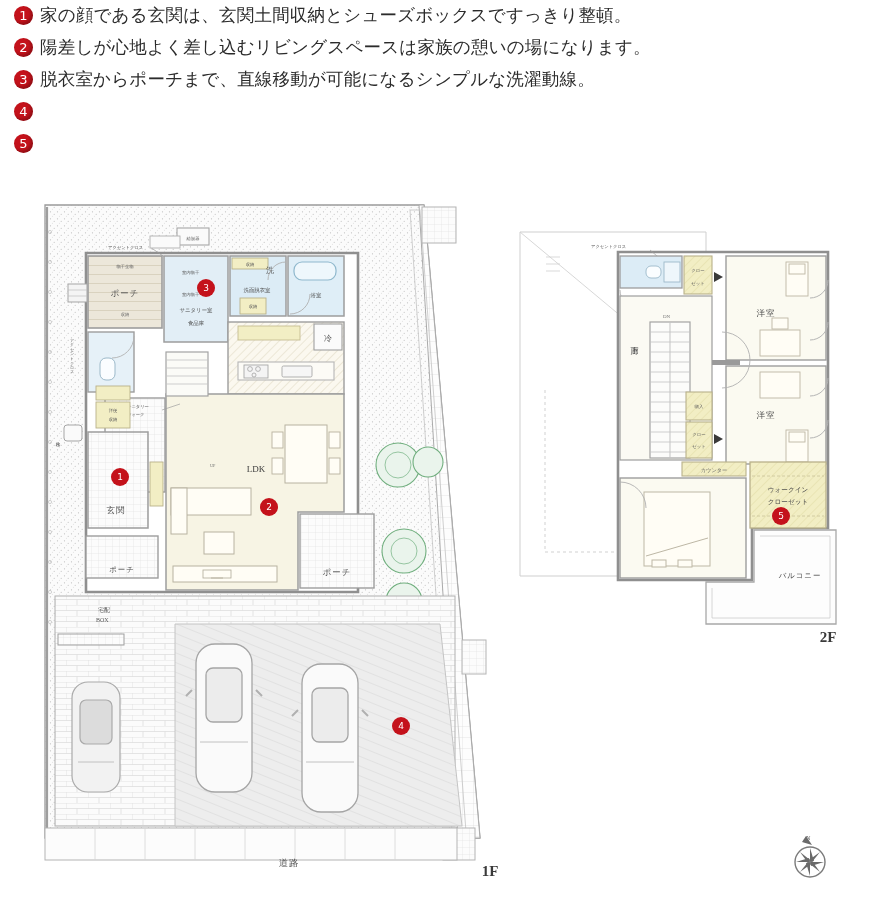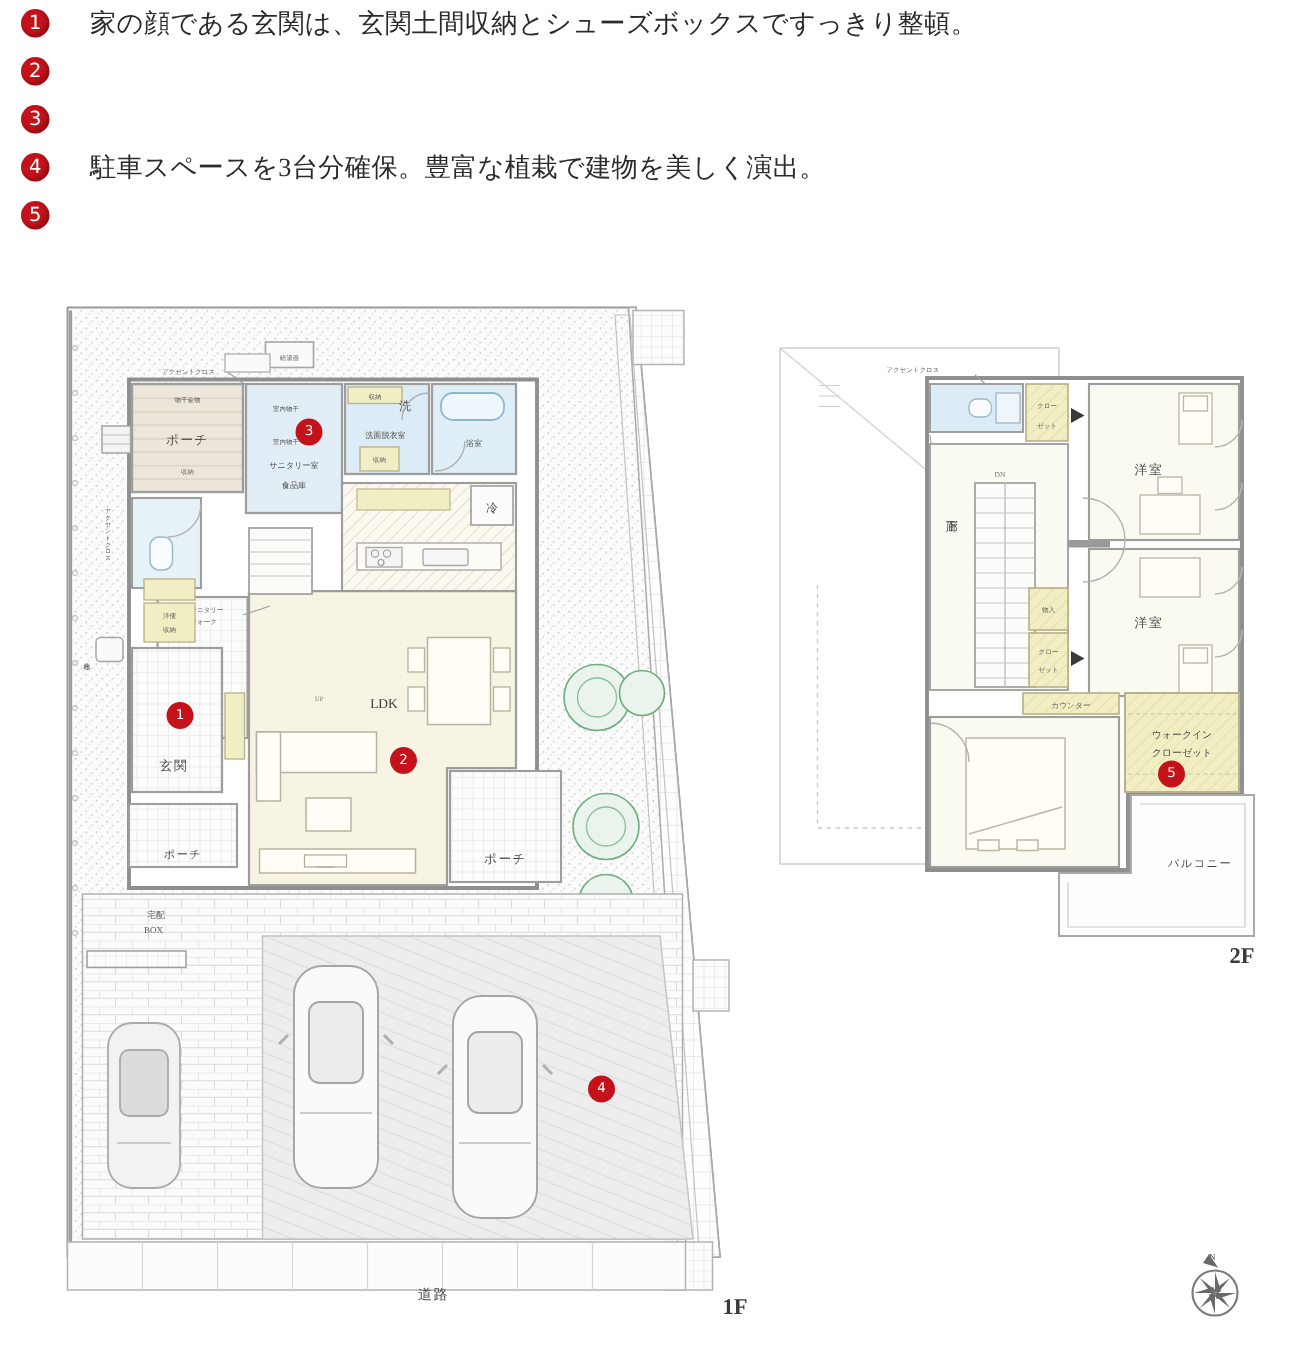--- a/index.html
+++ b/index.html
@@ -6,21 +6,21 @@
   body{width:872px;height:900px;position:relative;overflow:hidden;
        font-family:"Liberation Serif","DejaVu Serif",serif;color:#2b2b2b;}
 
   
   #features{position:absolute;left:14px;top:4px;width:846px;}
   .feat{display:flex;align-items:flex-start;margin:0 0 10px 0;height:22px;}
   .feat-num{flex:0 0 auto;width:19px;height:19px;border-radius:50%;
      background:#c4121b;color:#fff;font-size:13px;line-height:19px;
      text-align:center;font-family:"DejaVu Sans",sans-serif;margin-right:7px;margin-top:2px;
      box-shadow:inset -2px -2px 3px rgba(0,0,0,.25);}
-  .feat-txt{font-size:17.5px;line-height:22px;letter-spacing:.2px;white-space:nowrap;margin-left:20px;}
+  .feat-txt{font-size:17.5px;line-height:22px;letter-spacing:.2px;white-space:nowrap;}
 
   
   #plans{position:absolute;left:0;top:196px;width:872px;height:704px;}
   svg{display:block;}
   .fl-label{font-size:15px;font-weight:bold;font-family:"Liberation Serif",serif;fill:#3a3a3a;}
 
   
   .rm{font-size:9px;fill:#3c3c3c;font-family:"Liberation Serif",serif;}
   .rm-s{font-size:5.4px;fill:#4a4a4a;font-family:"Liberation Serif",serif;}
   .rm-xs{font-size:4.3px;fill:#5a5a5a;font-family:"Liberation Serif",serif;}
@@ -32,27 +32,28 @@
 </head>
 <body>
 
 <div id="features">
   <div class="feat">
     <span class="feat-num">1</span>
     <span class="feat-txt">家の顔である玄関は、玄関土間収納とシューズボックスですっきり整頓。</span>
   </div>
   <div class="feat">
     <span class="feat-num">2</span>
+    <span class="feat-txt">陽差しが心地よく差し込むリビングスペースは家族の憩いの場になります。</span>
   </div>
   <div class="feat">
     <span class="feat-num">3</span>
+    <span class="feat-txt">脱衣室からポーチまで、直線移動が可能になるシンプルな洗濯動線。</span>
   </div>
   <div class="feat">
     <span class="feat-num">4</span>
-    <span class="feat-txt">駐車スペースを3台分確保。豊富な植栽で建物を美しく演出。</span>
   </div>
   <div class="feat">
     <span class="feat-num">5</span>
   </div>
 </div>
 
 <div id="plans">
 <svg width="872" height="704" viewBox="0 196 872 704" xmlns="http://www.w3.org/2000/svg">
 
   <defs>

